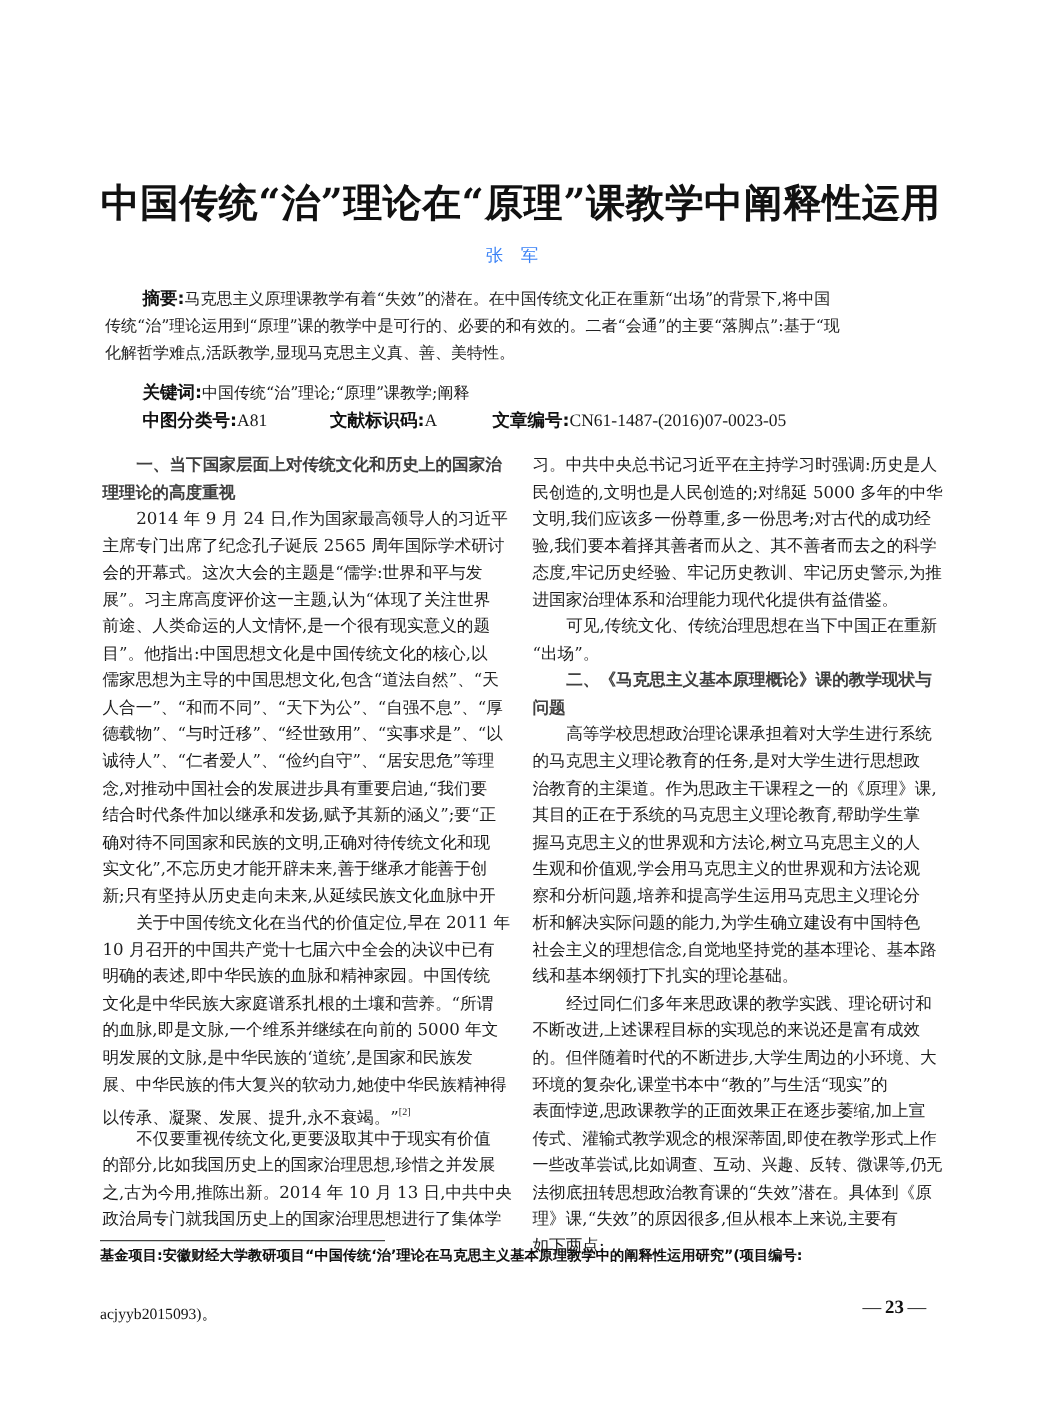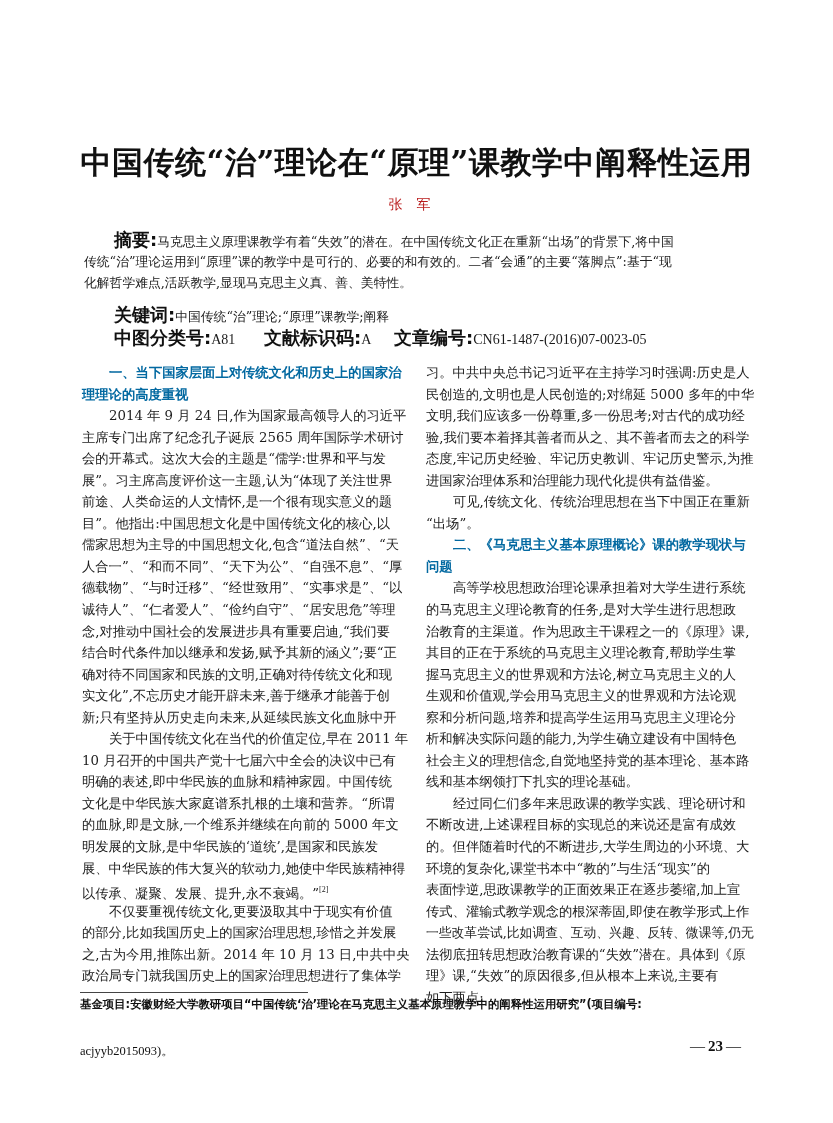--- a/index.html
+++ b/index.html
@@ -8,48 +8,48 @@
     font-family: "DejaVu Serif", "Liberation Serif", serif;
     color: #1a1a1a;
   }
   .title {
     position: absolute; left: 0; top: 142px; width: 833px; text-align: center;
     font-family: "DejaVu Serif", serif; font-weight: bold; font-size: 31px;
     letter-spacing: 0.5px; color: #111;
   }
   .author {
     position: absolute; left: 0; top: 196px; width: 833px; text-align: center;
-    font-size: 14px; letter-spacing: 14px; color: #b91c1c;
+    font-size: 14px; letter-spacing: 14px; color: #3b82f6;
   }
   .abstract {
     position: absolute; left: 84px; top: 229px; width: 670px;
     font-size: 12.8px; line-height: 21.6px; color: #222;
   }
   .abstract .line { white-space: nowrap; height: 21.6px; }
   .abstract .indent { padding-left: 30px; }
-  .label { font-family: "DejaVu Sans", sans-serif; font-weight: bold; font-size: 18px; color: #111; }
+  .label { font-family: "DejaVu Sans", sans-serif; font-weight: bold; font-size: 14px; color: #111; }
   .meta {
     position: absolute; left: 114px; top: 304px; width: 640px;
     font-size: 12.8px; line-height: 21.6px;
   }
   .meta .row { white-space: nowrap; height: 23px; }
   .meta .cell { display: inline-block; }
   .meta .c1 { width: 150px; }
   .meta .c2 { width: 130px; }
   .num { font-family: "Liberation Serif", serif; font-size: 14px; }
 
   .col {
     position: absolute; top: 362px; width: 328px;
     font-size: 13.3px; line-height: 21.55px; color: #1c1c1c;
   }
   .col.left { left: 82px; }
   .col.right { left: 426px; }
   .col .line { white-space: nowrap; height: 21.55px; overflow: visible; }
   .col .indent { padding-left: 27px; }
-  .col .heading { font-family: "DejaVu Sans", sans-serif; font-weight: bold; font-size: 13.3px; color: #0369a1; }
+  .col .heading { font-family: "DejaVu Sans", sans-serif; font-weight: bold; font-size: 13.3px; color: #404040; }
   sup.ref { font-size: 8px; vertical-align: 6px; font-family: "Liberation Serif", serif; }
 
   .footrule {
     position: absolute; left: 80px; top: 992px; width: 228px; height: 1px; background: #444;
   }
   .footnote {
     position: absolute; left: 80px; top: 996px; width: 680px;
     font-family: "DejaVu Sans", sans-serif; font-size: 11.4px; line-height: 17px; color: #111;
   }
   .footnote .line { white-space: nowrap; }

